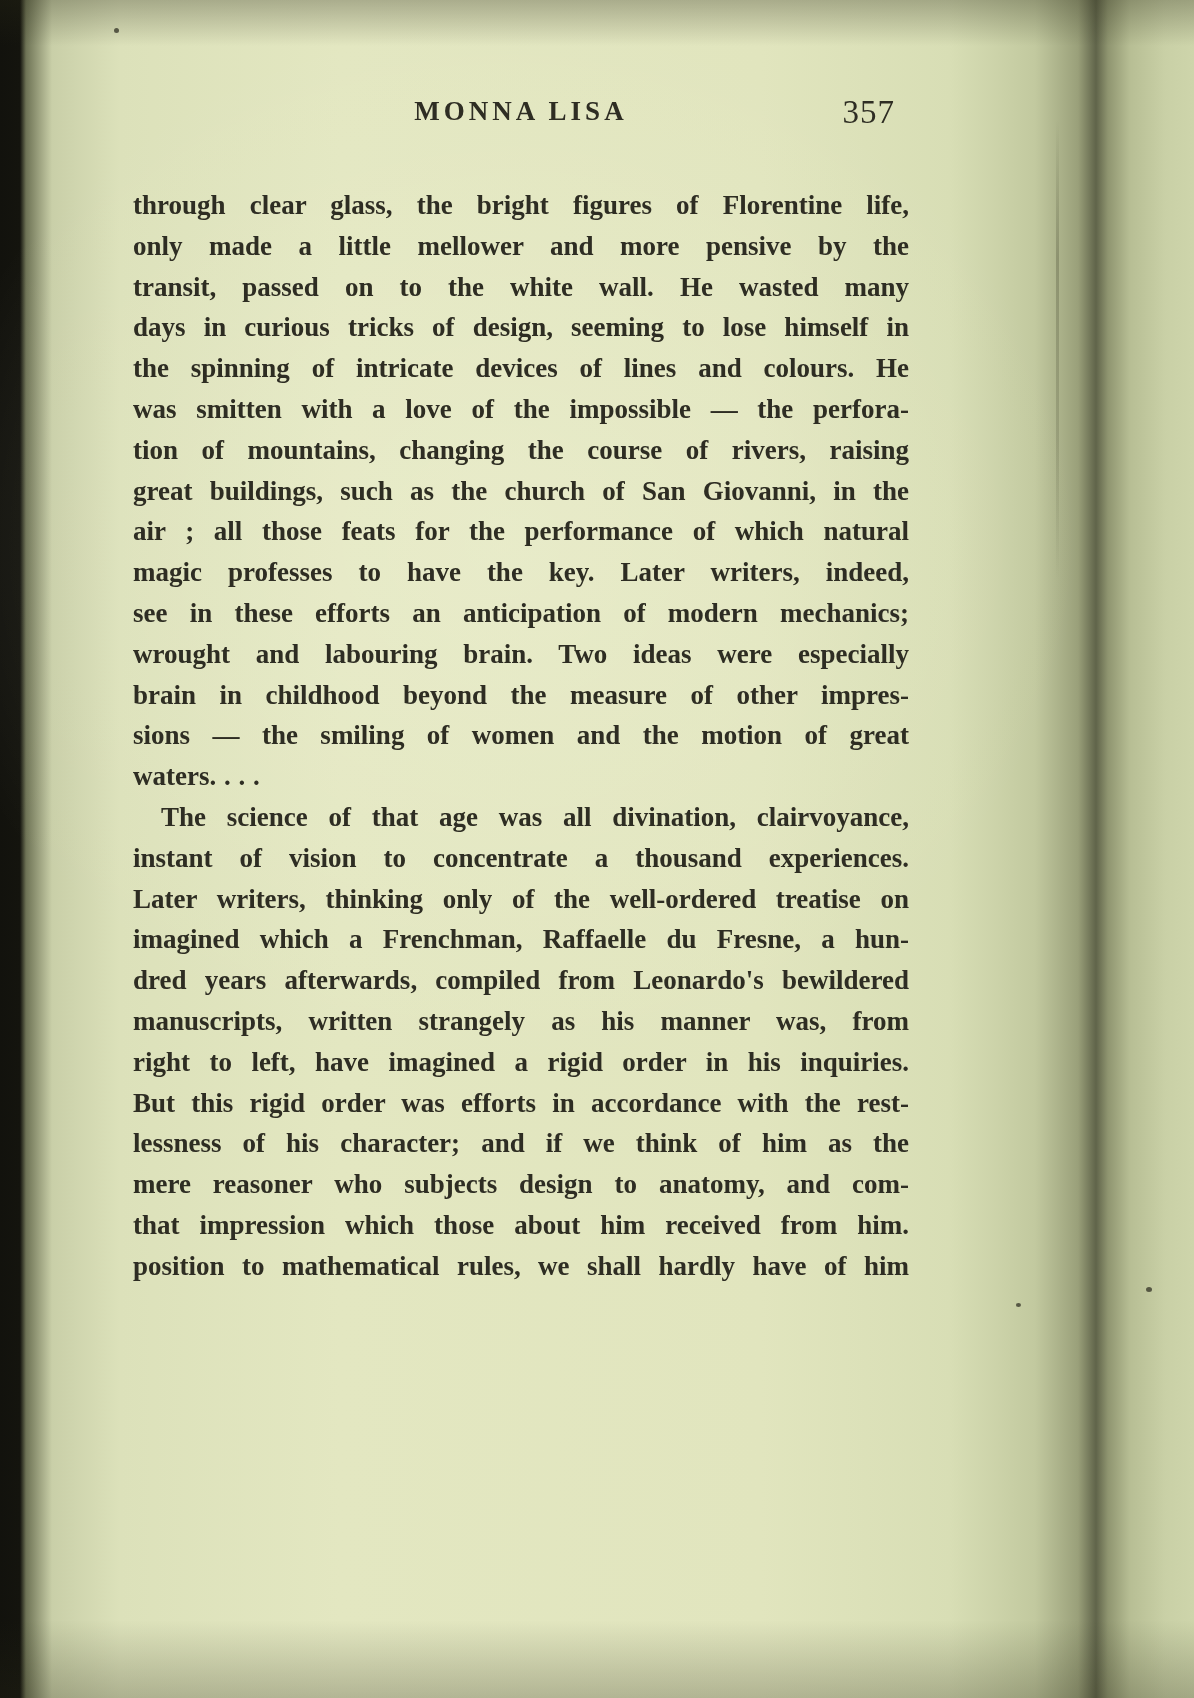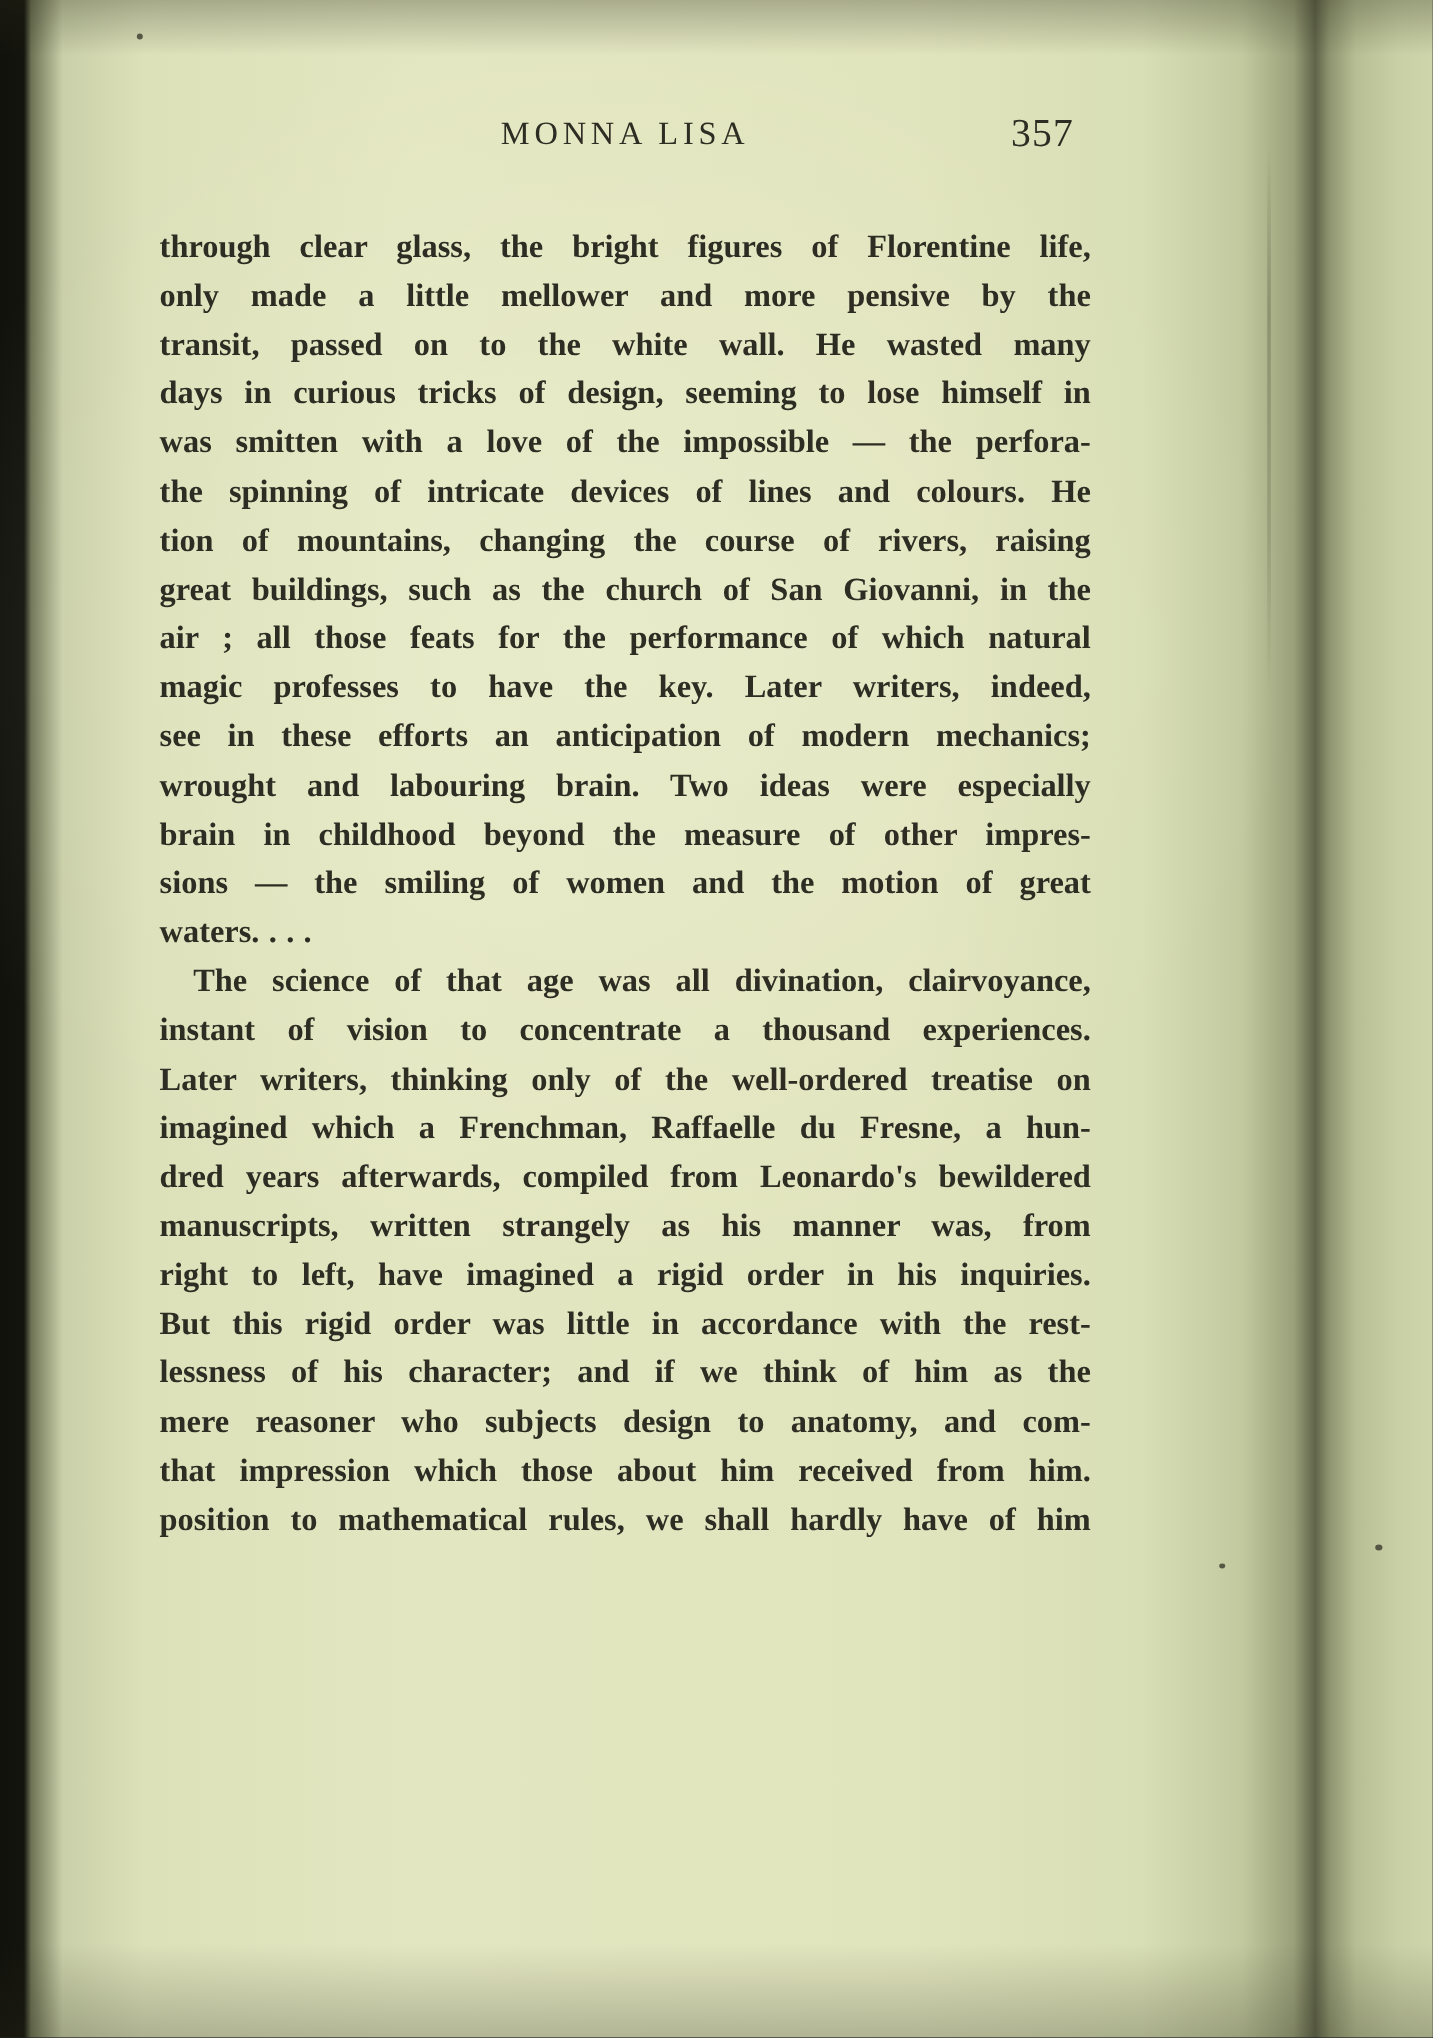--- a/index.html
+++ b/index.html
@@ -37,21 +37,21 @@
 
   .text-block {
     position: absolute;
     left: 133px; top: 96px;
     width: 776px;
     color: #2e2d23;
   }
   .running-head { position: relative; height: 34px; }
   .page-title {
     position: absolute; left: 0; right: 0; text-align: center;
-    font-size: 27px; font-weight: normal; letter-spacing: 4px;
+    font-size: 27px; font-weight: bold; letter-spacing: 4px;
   }
   .page-number {
     position: absolute; right: 14px; top: -2px;
     font-size: 33px; letter-spacing: 1px;
   }
   .paragraphs { margin-top: 55px; font-size: 27px; line-height: 40.8px; font-weight: bold; }
   .line {
     text-align: justify;
     text-align-last: justify;
     word-spacing: 1px;
@@ -72,41 +72,41 @@
     <div class="running-head">
       <div class="page-title">MONNA LISA</div>
       <div class="page-number">357</div>
     </div>
     <div class="paragraphs" id="paragraphs">
         <div class="paragraph">
           <div class="line">through clear glass, the bright figures of Florentine life,</div>
           <div class="line">only made a little mellower and more pensive by the</div>
           <div class="line">transit, passed on to the white wall. He wasted many</div>
           <div class="line">days in curious tricks of design, seeming to lose himself in</div>
+          <div class="line">the spinning of intricate devices of lines and colours. He</div>
           <div class="line">was smitten with a love of the impossible — the perfora-</div>
-          <div class="line">the spinning of intricate devices of lines and colours. He</div>
           <div class="line">tion of mountains, changing the course of rivers, raising</div>
           <div class="line">great buildings, such as the church of San Giovanni, in the</div>
           <div class="line">air ; all those feats for the performance of which natural</div>
           <div class="line">magic professes to have the key. Later writers, indeed,</div>
           <div class="line">see in these efforts an anticipation of modern mechanics;</div>
           <div class="line">wrought and labouring brain. Two ideas were especially</div>
           <div class="line">brain in childhood beyond the measure of other impres-</div>
           <div class="line">sions — the smiling of women and the motion of great</div>
           <div class="line last">waters. . . .</div>
         </div>
         <div class="paragraph">
           <div class="line indent">The science of that age was all divination, clairvoyance,</div>
           <div class="line">instant of vision to concentrate a thousand experiences.</div>
           <div class="line">Later writers, thinking only of the well-ordered treatise on</div>
           <div class="line">imagined which a Frenchman, Raffaelle du Fresne, a hun-</div>
           <div class="line">dred years afterwards, compiled from Leonardo's bewildered</div>
           <div class="line">manuscripts, written strangely as his manner was, from</div>
           <div class="line">right to left, have imagined a rigid order in his inquiries.</div>
-          <div class="line">But this rigid order was little in accordance with the rest-</div>
+          <div class="line">But this rigid order was efforts in accordance with the rest-</div>
           <div class="line">lessness of his character; and if we think of him as the</div>
           <div class="line">mere reasoner who subjects design to anatomy, and com-</div>
           <div class="line">that impression which those about him received from him.</div>
           <div class="line">position to mathematical rules, we shall hardly have of him</div>
         </div>
       </div>
   </div>
 </div>
 
 </body></html>

